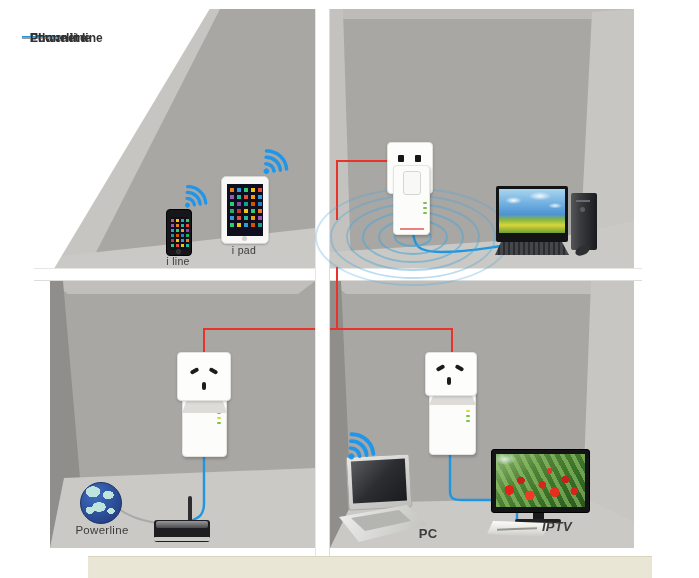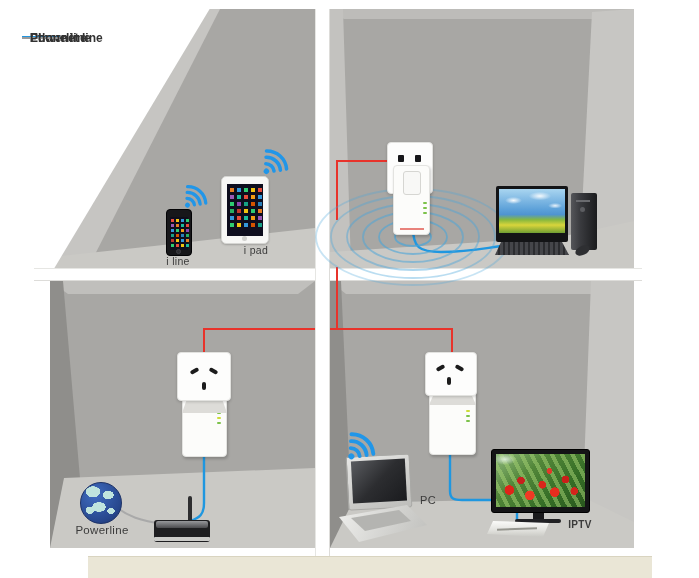--- a/index.html
+++ b/index.html
@@ -174,24 +174,24 @@
   .tv-neck{left:533px;top:513px;width:11px;height:7px;background:#19191b;}
   .tv-base{left:515px;top:519px;width:46px;height:4px;background:#212124;border-radius:2px;}
   .stb{left:487px;top:521px;width:62px;height:16px;
     clip-path:polygon(6px 0,62px 2px,56px 16px,0 13px);
     background:linear-gradient(180deg,#fbfbf9 0%,#e3e3df 55%,#c9c9c4 100%);}
   .stb-slot{left:10px;top:7px;width:40px;height:2px;background:#96968f;transform:rotate(-2deg);}
 
   
   .lbl{z-index:7;font-size:10.5px;color:#3b3b3b;text-align:center;letter-spacing:.3px;}
   .lbl-iphone{left:150px;top:255px;width:56px;}
-  .lbl-ipad{left:228px;top:244px;width:56px;}
+  .lbl-ipad{left:216px;top:244px;width:56px;}
   .lbl-internet{left:66px;top:524px;width:72px;font-size:11.5px;}
-  .lbl-pc{left:408px;top:494px;width:40px;font-weight:400;font-size:11px;}
-  .lbl-iptv{left:556px;top:519px;width:48px;font-weight:700;font-size:10px;}
+  .lbl-pc{left:408px;top:526px;width:40px;font-weight:700;font-size:13px;}
+  .lbl-iptv{left:533px;top:519px;width:48px;font-weight:700;font-size:13px;font-style:italic;}
 
   
   .legend{left:22px;top:30px;width:160px;z-index:10;}
   .legend-row{position:relative;display:flex;align-items:center;height:15px;}
   .legend-line{position:relative;display:inline-block;width:38px;height:3px;flex:0 0 38px;}
   .legend-line.thin{height:2px;}
   .legend-label{position:relative;margin-left:8px;font-size:12px;font-weight:600;color:#333;white-space:nowrap;}
 </style>
 </head>
 <body>

